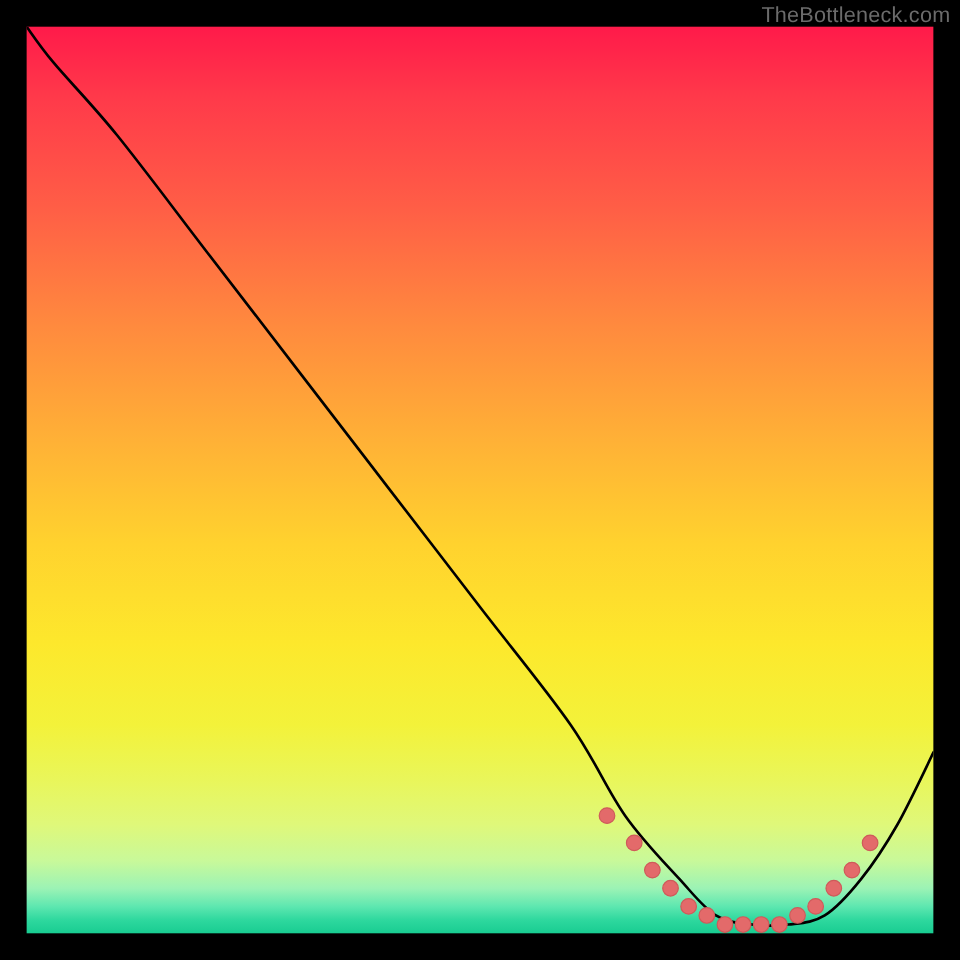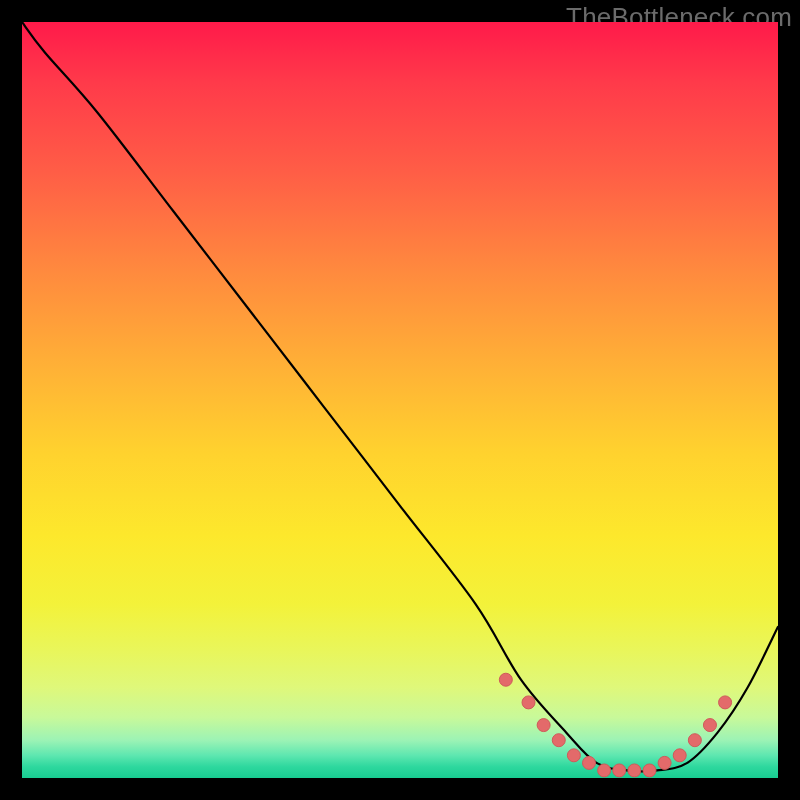--- a/index.html
+++ b/index.html
@@ -49,21 +49,21 @@
   .curve {
     position: absolute;
     inset: 0;
     pointer-events: none;
   }
   .attribution {
     position: absolute;
     top: 2px;
     right: 8px;
     font-family: Arial, Helvetica, sans-serif;
-    font-size: 26px;
+    font-size: 18px;
     letter-spacing: 0.2px;
     color: #6b6b6b;
     font-weight: 500;
   }
 </style>
 </head>
 <body>
 
 <div class="stage">
   <div class="attribution">TheBottleneck.com</div>

